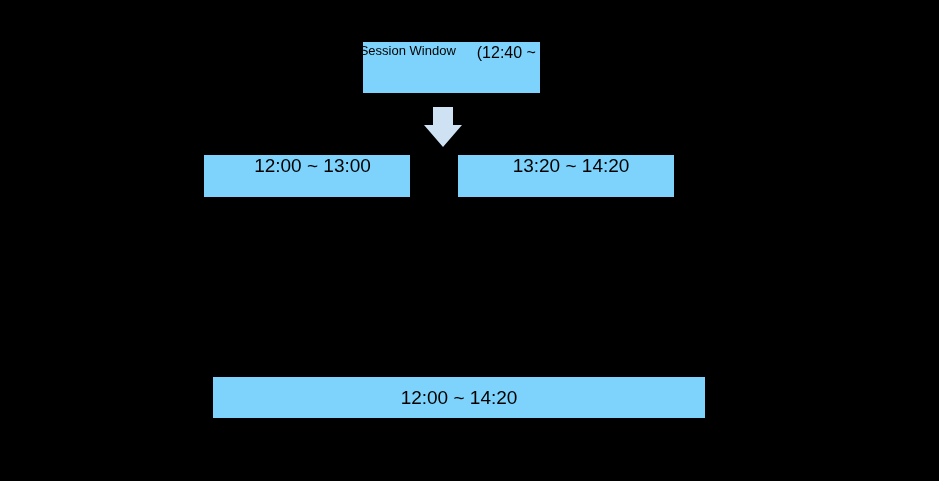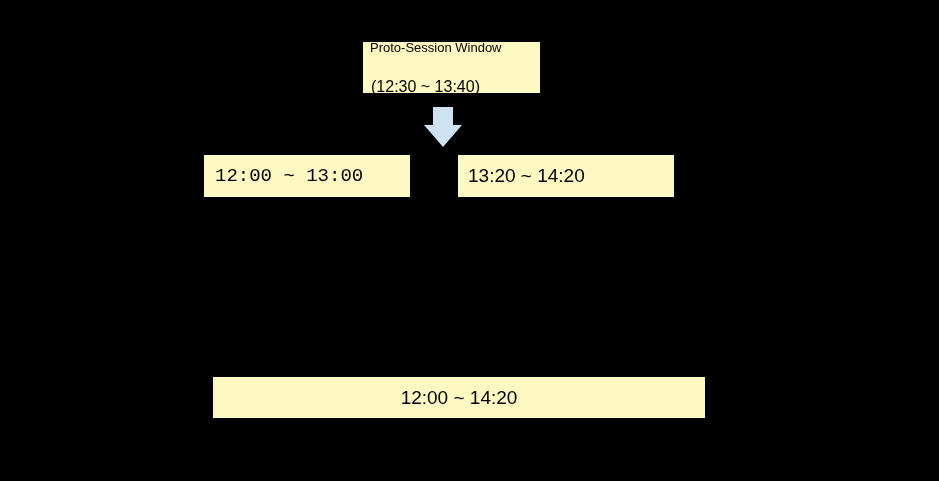--- a/index.html
+++ b/index.html
@@ -11,24 +11,23 @@
     position: relative;
     width: 939px;
     height: 481px;
     background: #000000;
     overflow: hidden;
     font-family: "Liberation Sans", sans-serif;
     color: #000000;
   }
   .box {
     position: absolute;
-    background: #fef9c3;
+    background: #7dd3fc;
     box-sizing: border-box;
     display: flex;
-    flex-direction: column;
     justify-content: center;
     gap: 20px;
   }
   .proto-box {
     left: 363px;
     top: 42px;
     width: 177px;
     height: 51px;
     padding-left: 7px;
   }
@@ -50,21 +49,21 @@
     width: 38px;
     height: 40px;
   }
   .session-box {
     height: 42px;
     top: 155px;
     font-size: 19px;
     padding-left: 11px;
     justify-content: center;
   }
-  .session-left  { left: 204px; width: 206px; font-family: Liberation Mono, monospace; }
+  .session-left  { left: 204px; width: 206px; }
   .session-right { left: 458px; width: 216px; padding-left: 10px; }
   .merged-box {
     left: 213px;
     top: 377px;
     width: 492px;
     height: 41px;
     font-size: 19px;
     align-items: center;
     text-align: center;
     padding-left: 0;
@@ -73,21 +72,21 @@
     white-space: nowrap;
   }
 </style>
 </head>
 <body>
 
 <div class="canvas">
 
   <div class="box proto-box">
     <span class="line1 label">Proto-Session Window</span>
-    <span class="line2 label">(12:30 ~ 13:40)</span>
+    <span class="line2 label">(12:40 ~ 18:40)</span>
   </div>
 
   <div class="arrow-wrap">
     <svg width="38" height="40" viewBox="0 0 38 40" xmlns="http://www.w3.org/2000/svg">
       <polygon points="9,0 29,0 29,18 38,18 19,40 0,18 9,18" fill="#cfe2f3"></polygon>
     </svg>
   </div>
 
   <div class="box session-box session-left">
     <span class="label">12:00 ~ 13:00</span>

